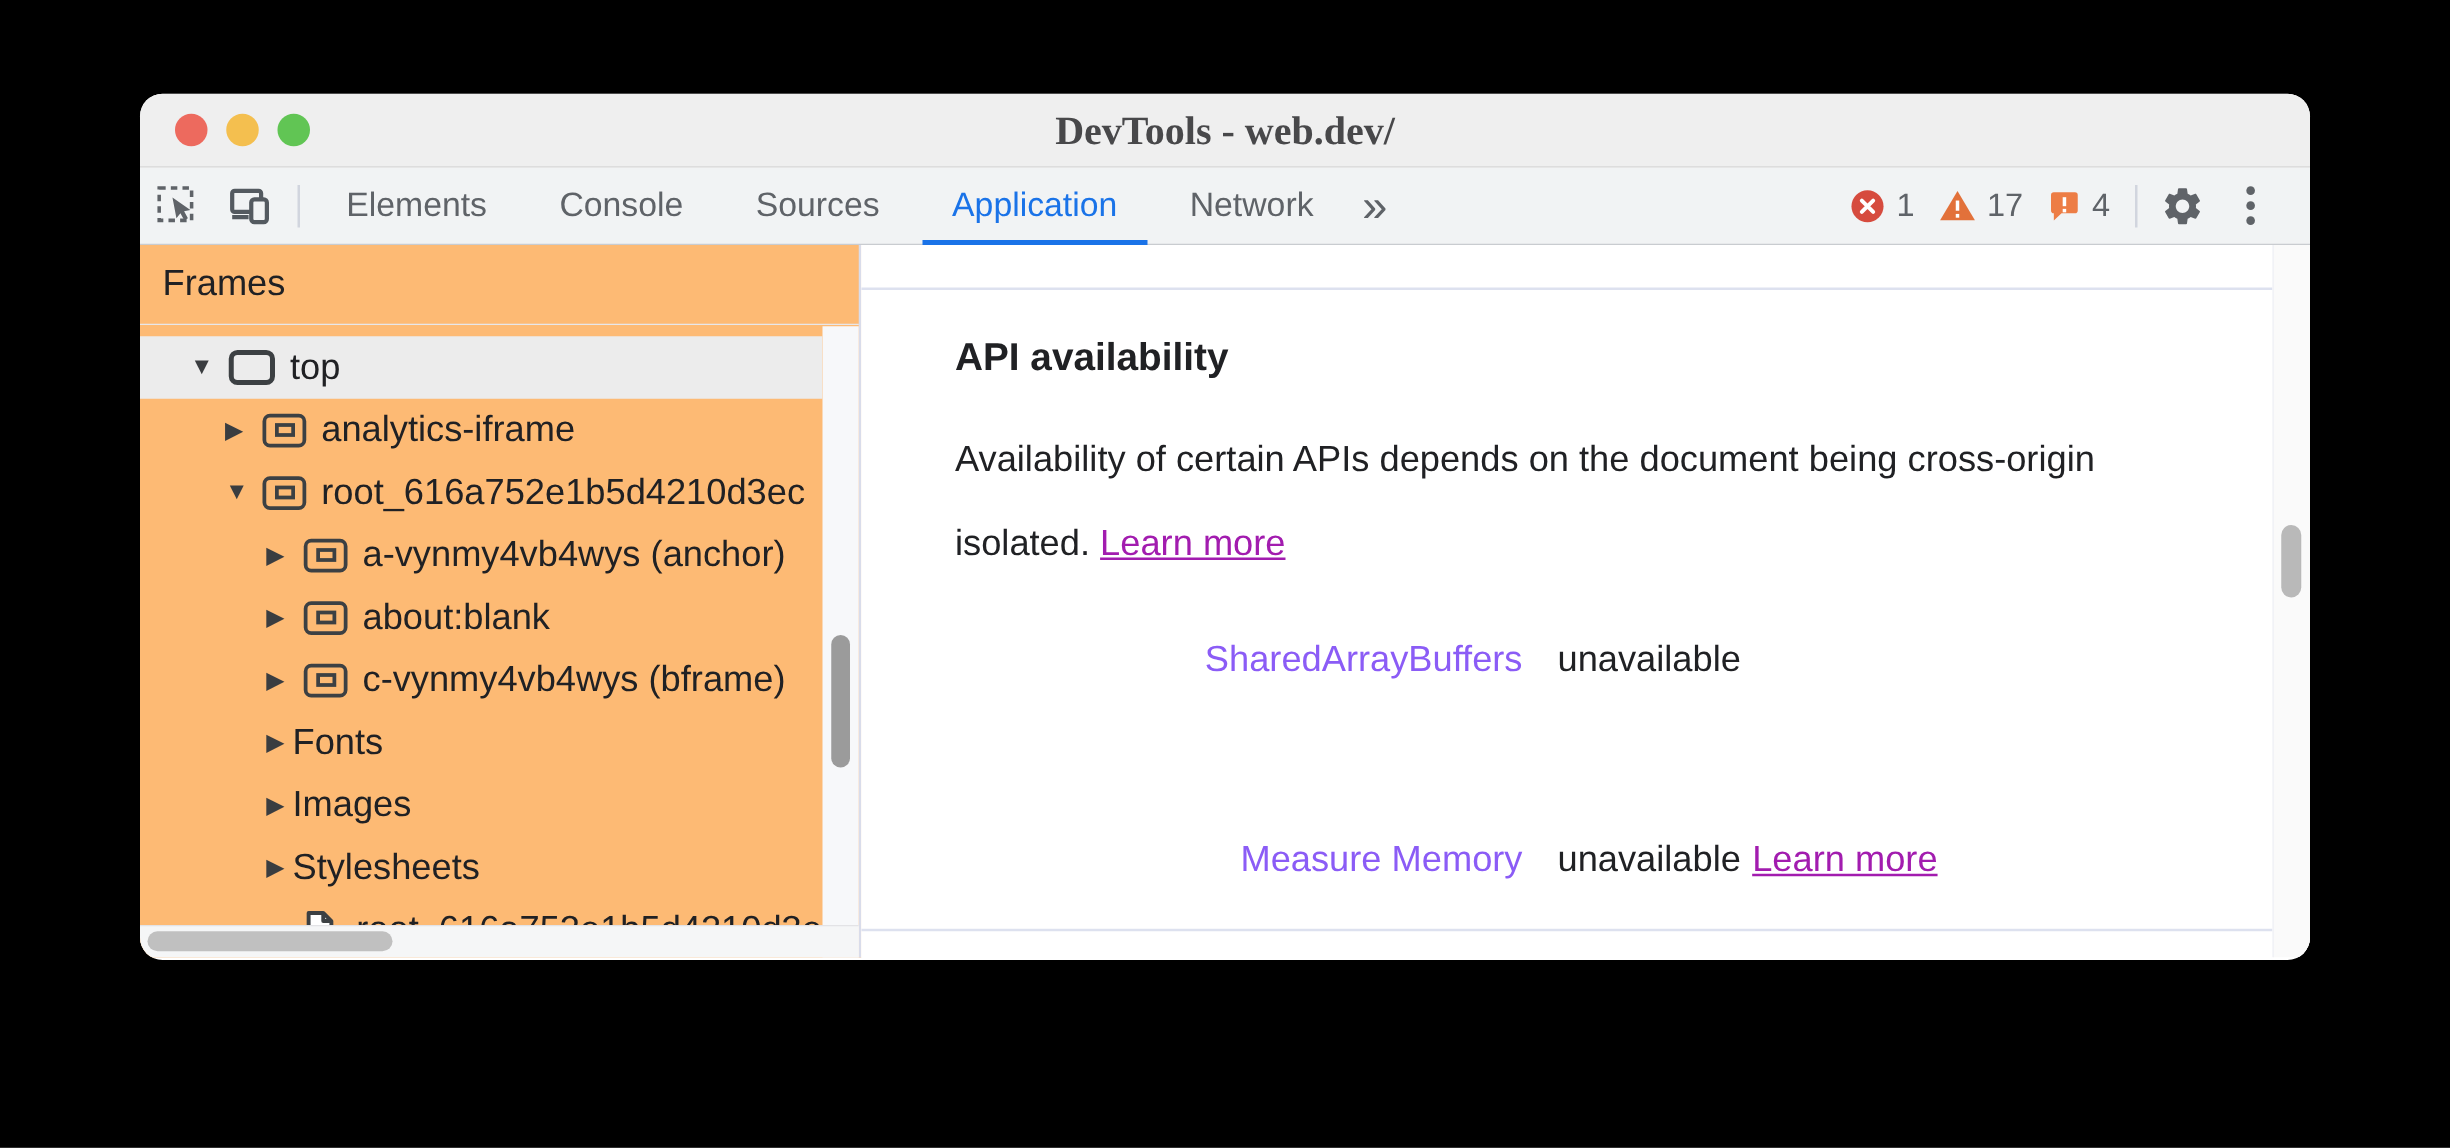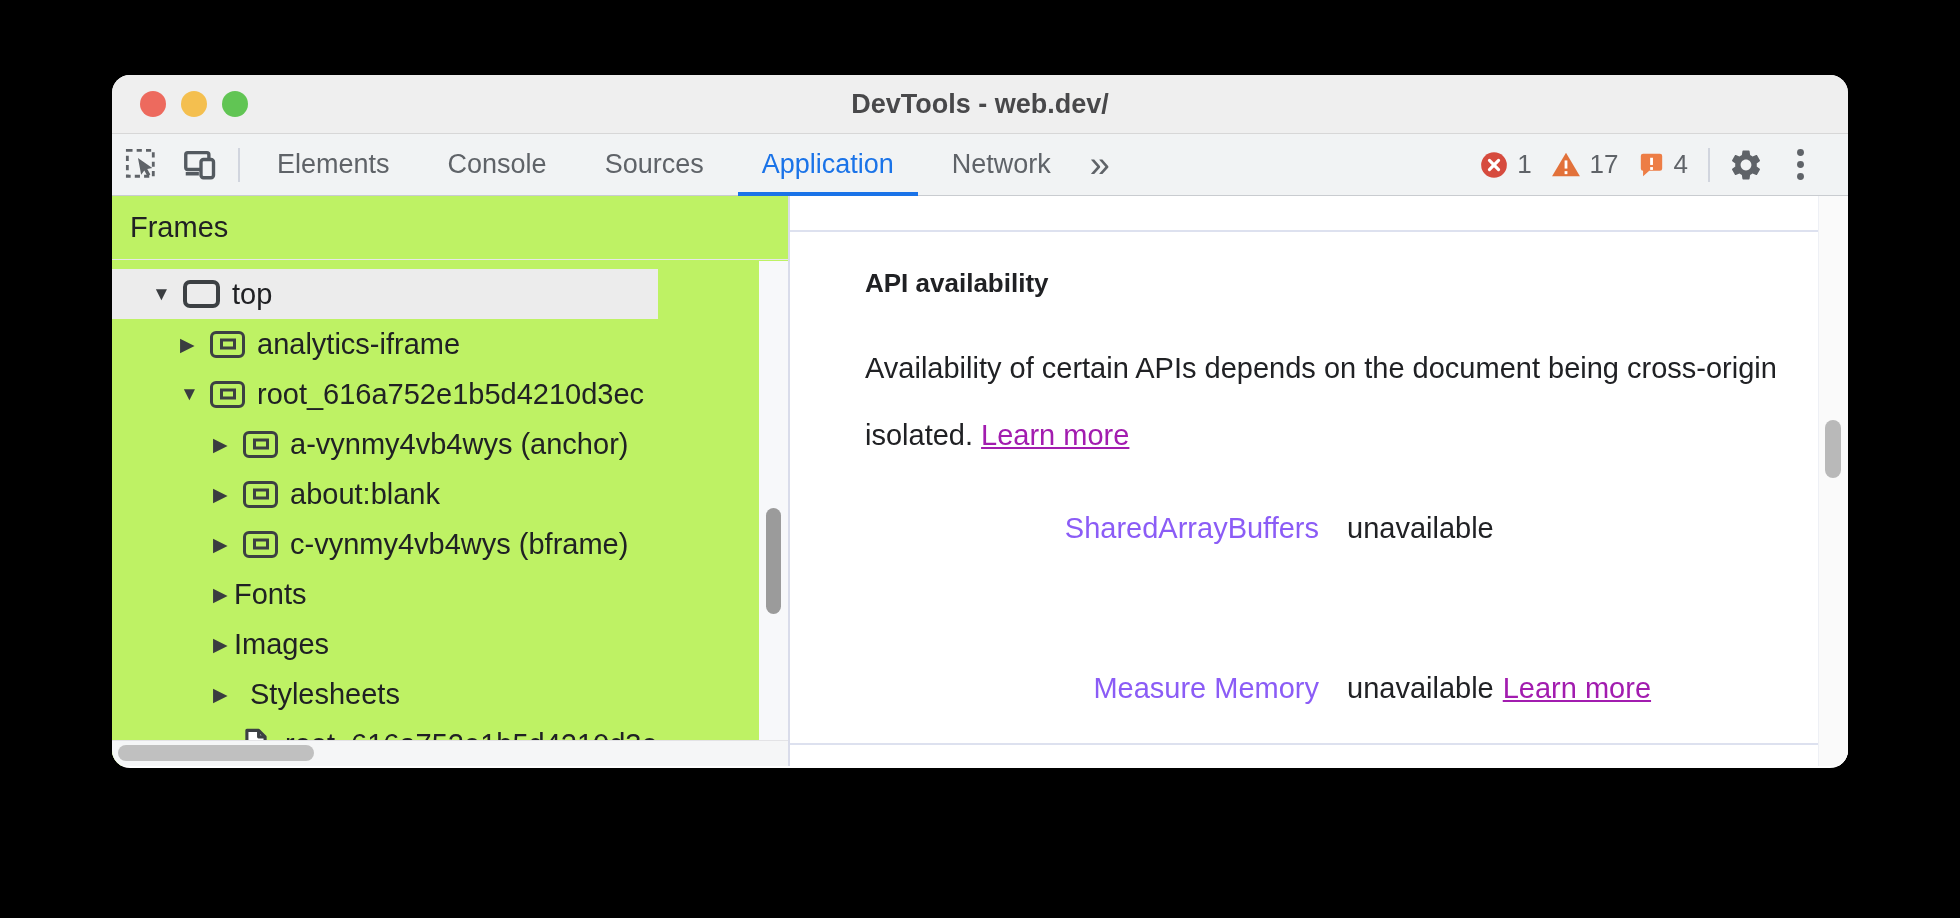--- a/index.html
+++ b/index.html
@@ -12,21 +12,21 @@
 
   
   .titlebar { height:59px; background:#efefef; border-bottom:1px solid #d7d7d7;
               display:flex; align-items:center; justify-content:center; position:relative; }
   .traffic { position:absolute; left:28px; top:50%; transform:translateY(-50%);
              display:flex; gap:15px; }
   .light { width:26px; height:26px; border-radius:50%; }
   .light.red    { background:#ed6a5e; }
   .light.yellow { background:#f4bf4f; }
   .light.green  { background:#61c554; }
-  .title-text { font-size:27px; font-weight:700; color:#48484a; }
+  .title-text { font-size:32px; font-weight:700; color:#48484a;font-family:Liberation Serif, serif; }
 
   
   .toolbar { height:62px; background:#f1f3f4; border-bottom:1px solid #c9ccd0;
              display:flex; align-items:center; padding-left:6px; }
   .tool-btn { width:46px; height:50px; display:flex; align-items:center; justify-content:center; }
   .toolbar-sep { width:2px; height:34px; background:#d1d5de; margin:0 8px 0 16px; flex:none; }
   .tabs { display:flex; height:62px; align-items:stretch; }
   .tab { padding:0 29px; display:flex; align-items:center; font-size:27px; color:#5f6368;
          position:relative; white-space:nowrap; }
   .tab.active { color:#1a73e8; }
@@ -36,21 +36,21 @@
   .toolbar-right { margin-left:auto; display:flex; align-items:center; padding-right:26px; }
   .badge { display:flex; align-items:center; gap:9px; margin-left:19px; }
   .badge:first-child { margin-left:0; }
   .count { font-size:26px; color:#5f6368; }
   .menu-btn { display:flex; align-items:center; justify-content:center; width:44px; height:50px; }
 
   
   .content { display:flex; height:570px; }
 
   
-  .sidebar { width:678px; flex:none; position:relative; background:#bef264;
+  .sidebar { width:577px; flex:none; position:relative; background:#fdba74;
              border-right:2px solid #d9dcea; }
   .sidebar-header { height:64px; display:flex; align-items:center; padding-left:18px;
                     font-size:29px; color:#202124; border-bottom:1px solid #e7e7ea; }
   .tree { position:absolute; top:65px; left:0; width:546px; bottom:0; overflow:hidden;
           padding-top:8px; }
   .tree-row { height:50px; display:flex; align-items:center; white-space:nowrap;
               font-size:29px; color:#202124; width:546px; overflow:hidden; }
   .tree-row.selected { background:#ececec; }
   .lvl1 { padding-left:40px; } .lvl2 { padding-left:68px; }
   .lvl3 { padding-left:101px; } .lvl3-doc { padding-left:131px; }
@@ -75,21 +75,21 @@
             background:#c0c0c0; }
 
   
   .panel { flex:1; position:relative; background:#fff; overflow:hidden; }
   .panel-divider { position:absolute; left:0; right:30px; border-top:2px solid #dde1ef; }
   .pd-top { top:34px; } .pd-bottom { top:547px; }
   .panel-gutter { position:absolute; right:0; top:0; bottom:0; width:30px; background:#fafafa;
                   border-left:1px solid #eef0f5; }
   .panel-vthumb { position:absolute; right:7px; top:224px; width:16px; height:58px;
                   background:#b9b9b9; border-radius:8px; z-index:2; }
-  .panel-heading { position:absolute; left:75px; top:72px; font-size:26px; font-weight:700;
+  .panel-heading { position:absolute; left:75px; top:72px; font-size:31px; font-weight:700;
                    color:#202124; }
   .panel-desc { position:absolute; left:75px; top:139px; width:948px; font-size:29px;
                 line-height:67px; color:#202124; }
   a.link { color:#a21caf; text-decoration:underline; cursor:pointer; }
   .report-row { position:absolute; left:75px; display:flex; font-size:29px; line-height:70px; }
   .row1 { top:297px; } .row2 { top:457px; }
   .field-label { width:454px; text-align:right; color:#8b5cf6; flex:none; }
   .field-value { margin-left:28px; color:#202124; white-space:nowrap; }
   .field-note  { margin-left:22px; width:318px; color:#202124; }
   .row2 .link { margin-left:9px; }
@@ -214,21 +214,21 @@
           <div class="tree-row lvl3">
             <span class="tri grp">▶</span>
             <span class="tree-label" style="margin-left:0;">Fonts</span>
           </div>
           <div class="tree-row lvl3">
             <span class="tri grp">▶</span>
             <span class="tree-label" style="margin-left:0;text-align:right;">Images</span>
           </div>
           <div class="tree-row lvl3">
             <span class="tri grp">▶</span>
-            <span class="tree-label" style="margin-left:16px;">Stylesheets</span>
+            <span class="tree-label" style="margin-left:0;">Stylesheets</span>
           </div>
           <div class="tree-row lvl3-doc">
             <span class="icon-doc">
               <svg width="26" height="32" viewBox="0 0 20 24">
                 <path d="M3 1.5 h9 l5 5 v16 h-14 z" fill="#fff" stroke="#3c4043" stroke-width="2.4" stroke-linejoin="round"></path>
                 <path d="M12 1.5 v5 h5" fill="none" stroke="#3c4043" stroke-width="2.4" stroke-linejoin="round"></path>
               </svg>
             </span>
             <span class="tree-label" style="margin-left:16px;">root_616a752e1b5d4210d3ec</span>
           </div>

